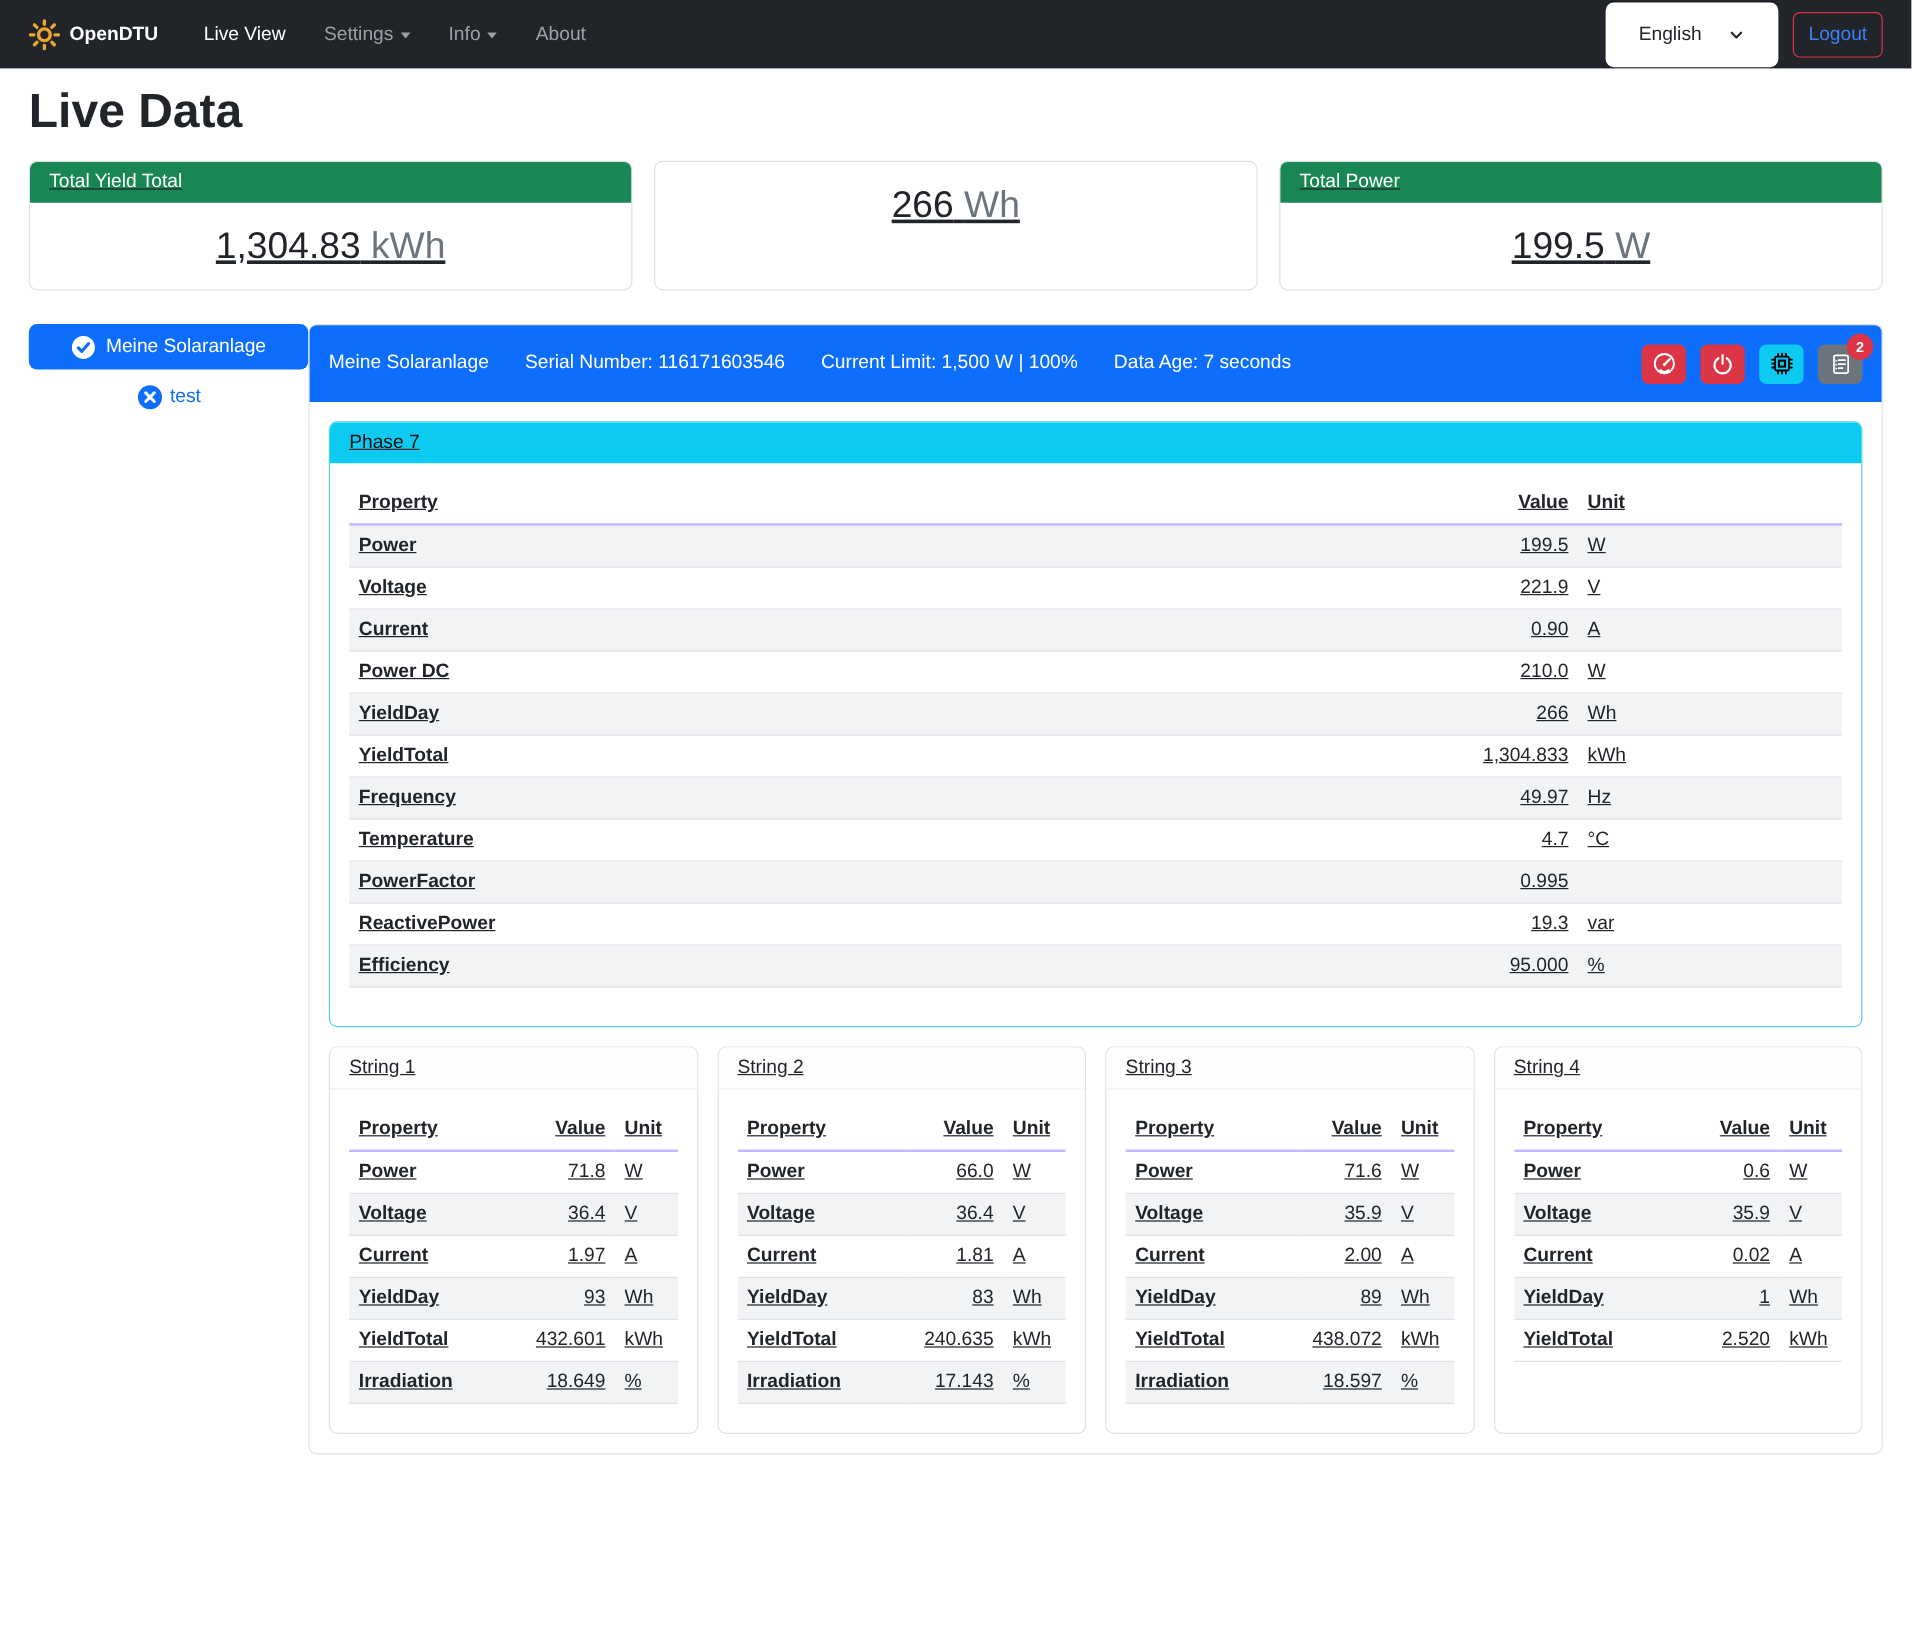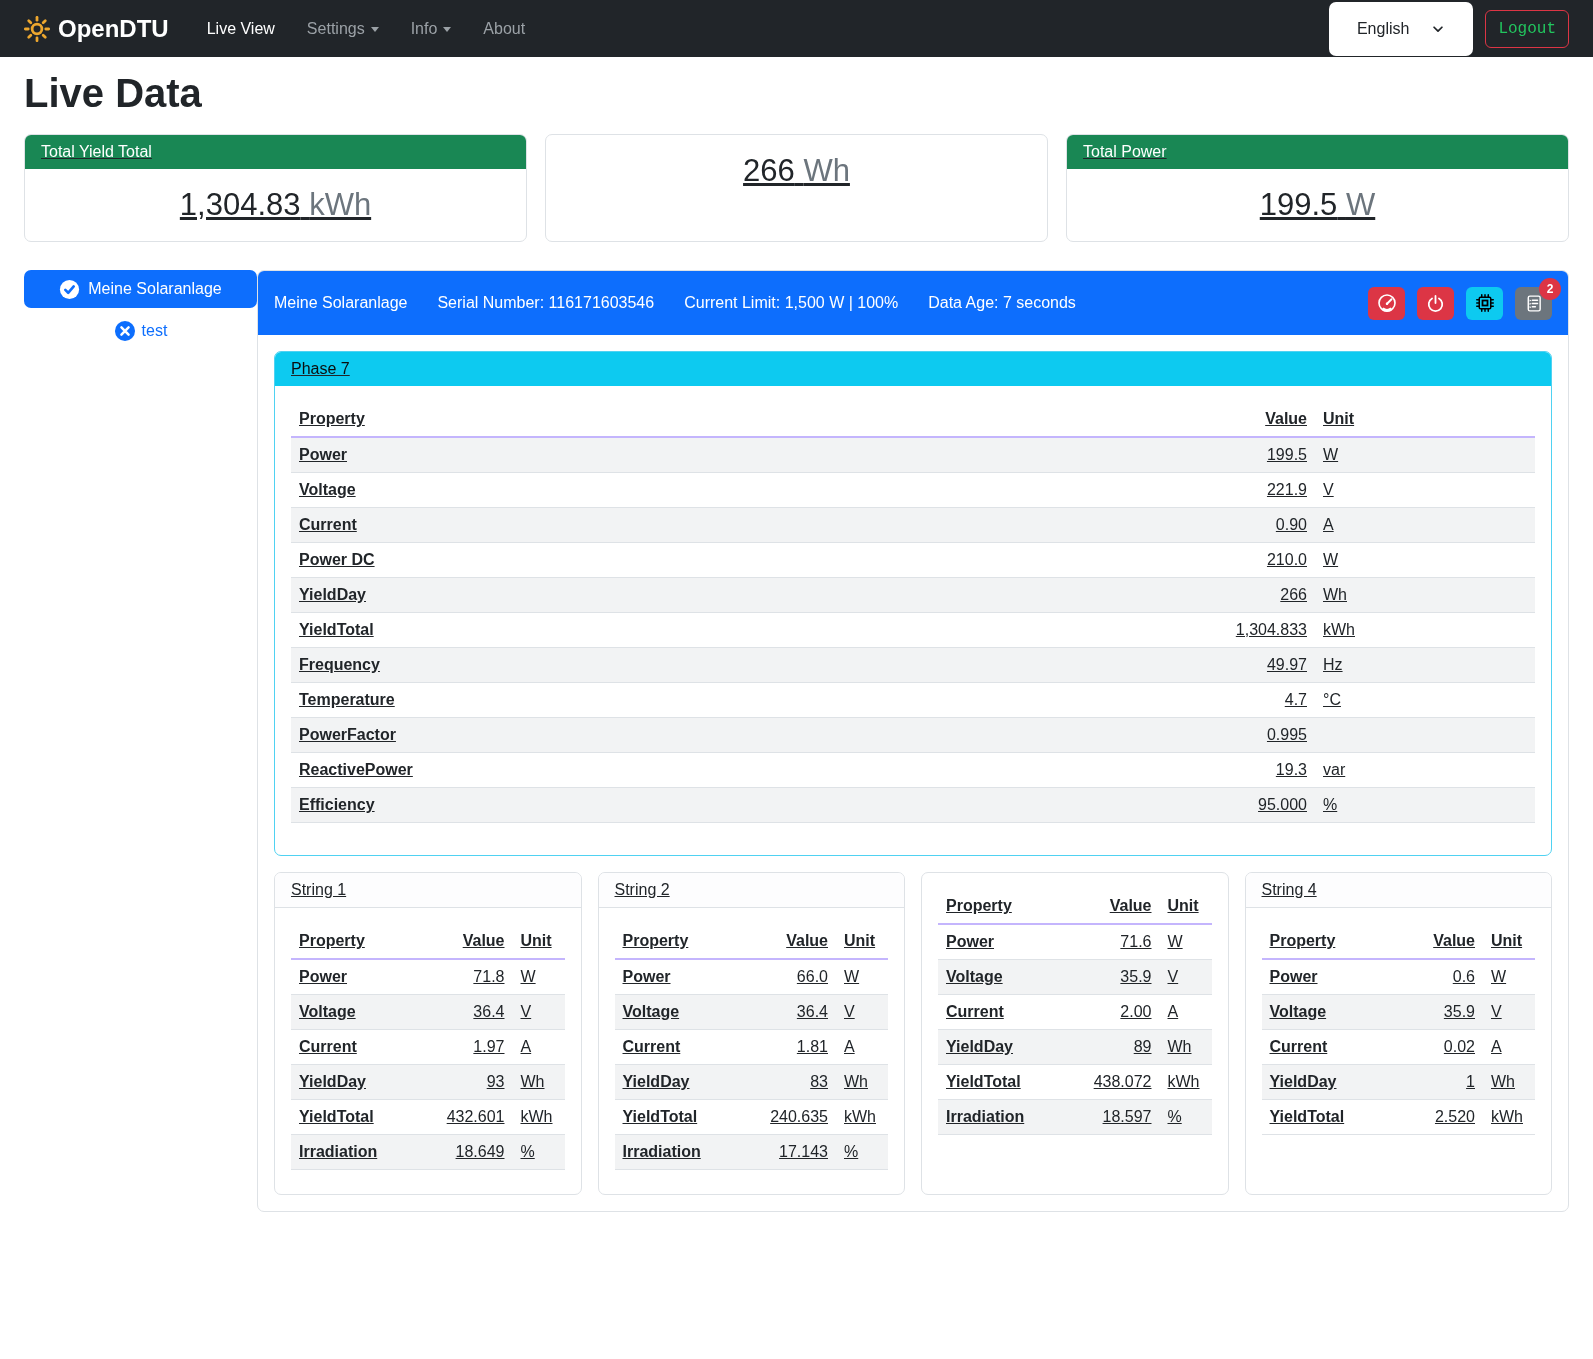--- a/index.html
+++ b/index.html
@@ -9,36 +9,36 @@
     font-family: "Liberation Sans", "DejaVu Sans", sans-serif;
     color: #212529; font-size: 16px;
   }
 
   
   .navbar {
     height: 57px; background: #212529; display: flex; align-items: center;
     padding: 0 24px; gap: 8px;
   }
   .brand { display: flex; align-items: center; gap: 8px; color: #fff;
-    font-size: 24px; font-weight: 700; margin-right: 18px; cursor: pointer; }
+    font-size: 16px; font-weight: 700; margin-right: 18px; cursor: pointer; }
   .nav-item { color: #9ba1a6; padding: 8px 12px; cursor: pointer;
     display: flex; align-items: center; gap: 6px; }
   .nav-item.active { color: #fff; }
   .caret { width: 0; height: 0; border-left: 4.5px solid transparent;
     border-right: 4.5px solid transparent; border-top: 5px solid currentColor;
     display: inline-block; margin-top: 2px; }
   .nav-right { margin-left: auto; display: flex; align-items: center; gap: 12px; }
   .lang-select {
     background: #fff; color: #212529; border-radius: 7px; height: 54px;
     padding: 0 28px; display: flex; align-items: center; gap: 22px; cursor: pointer;
   }
   .logout-btn {
-    background: transparent; color: #22c55e; border: 1px solid #dc3545;
+    background: transparent; color: #3b82f6; border: 1px solid #dc3545;
     border-radius: 6px; height: 38px; padding: 0 12px; font-size: 16px;
-    cursor: pointer; font-family: Liberation Mono, monospace;
+    cursor: pointer; font-family: Liberation Sans, sans-serif;
   }
 
   
   .container { padding: 0 24px; }
   h1.page-title { font-size: 40px; font-weight: 600; margin: 14px 0 18px; }
 
   
   .summary-row { display: grid; grid-template-columns: repeat(3, 1fr); gap: 18px; margin-bottom: 28px; }
   .card { background: #fff; border: 1px solid #dee2e6; border-radius: 7px; overflow: visible; text-decoration: underline; }
   .card-header { padding: 8px 16px; border-bottom: 1px solid #dee2e6;
@@ -430,20 +430,21 @@
                         <th>Irradiation</th>
                         <td>17.143</td>
                         <td>%</td>
                       </tr>
                     </tbody>
                 </table>
               </div>
             </div>
 
             <div class="card string-card">
+              <div class="card-header">String 3</div>
               <div class="card-body">
                 <table class="data-table string-table">
                   <thead>
                     <tr>
                       <th>Property</th>
                       <th>Value</th>
                       <th>Unit</th>
                     </tr>
                   </thead>
                   <tbody>

